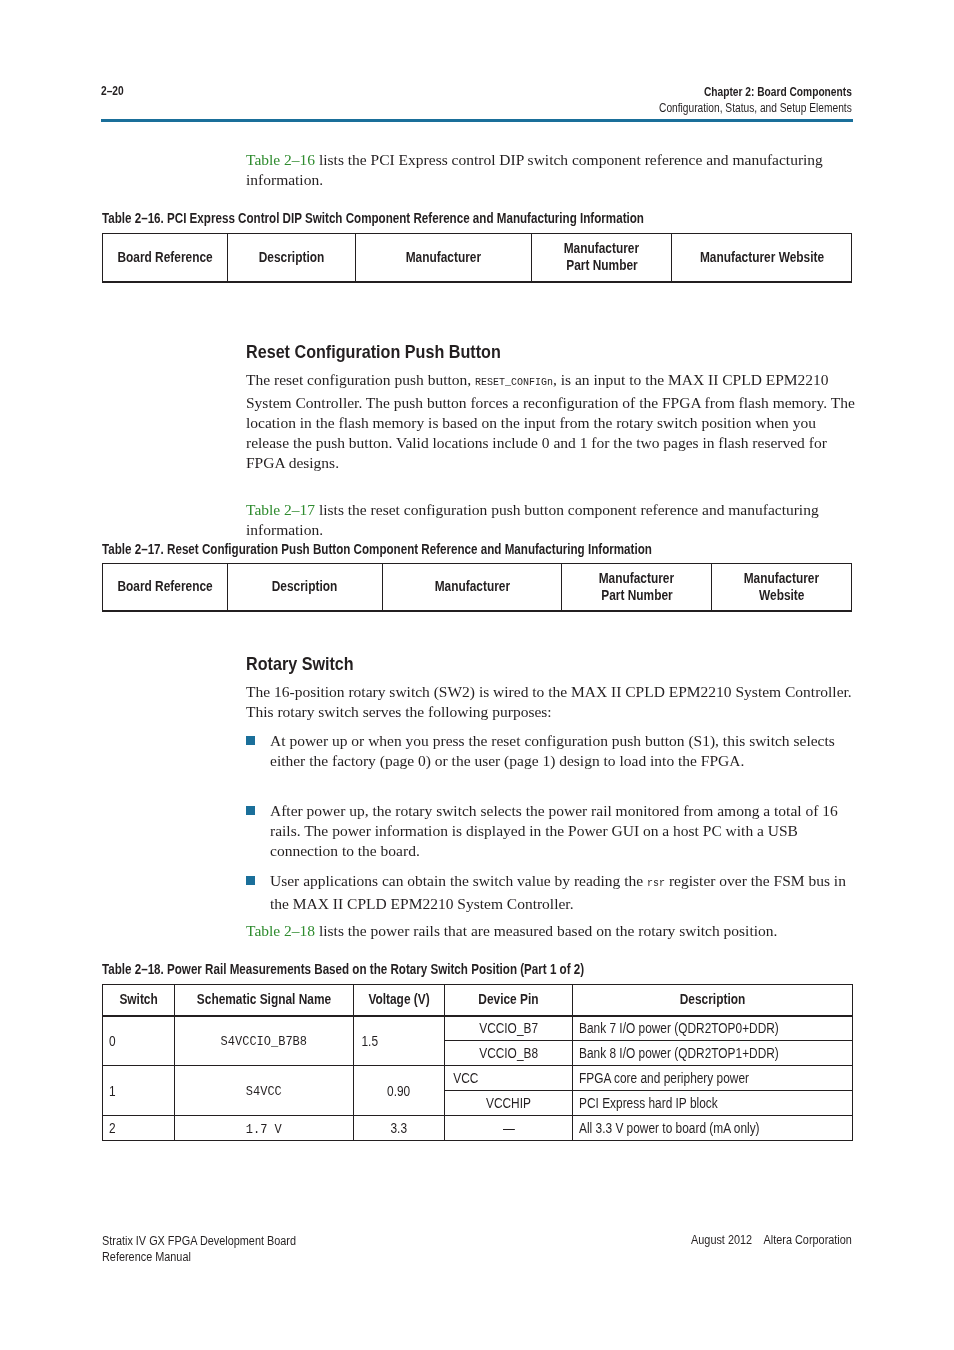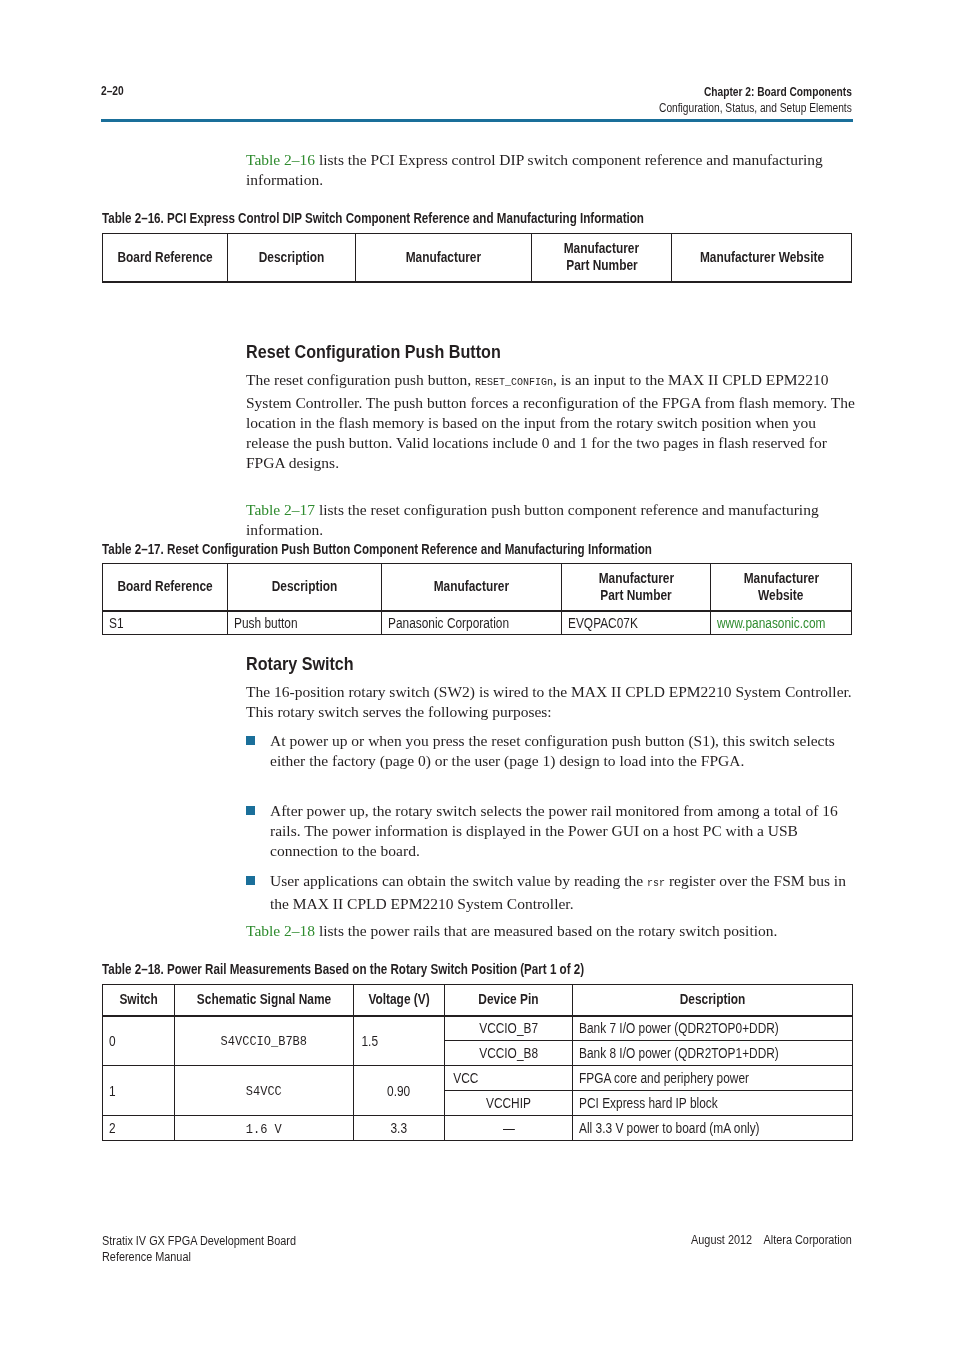--- a/index.html
+++ b/index.html
@@ -92,27 +92,20 @@
       <col style="width:140px">
   </colgroup>
   <tbody>
       <tr class="head-row" style="height:47px;">
     <th><span class="cond">Board Reference</span></th>
     <th><span class="cond">Description</span></th>
     <th><span class="cond">Manufacturer</span></th>
     <th><span class="cond">Manufacturer</span><br><span class="cond">Part Number</span></th>
     <th><span class="cond">Manufacturer</span><br><span class="cond">Website</span></th>
   </tr>
-  <tr style="height:24px;">
-    <td><span class="cond-l">S1</span></td>
-    <td><span class="cond-l">Push button</span></td>
-    <td><span class="cond-l">Panasonic Corporation</span></td>
-    <td><span class="cond-l">EVQPAC07K</span></td>
-    <td><span class="cond-l link">www.panasonic.com</span></td>
-  </tr>
 </tbody>
   </table>
 
 <div class="h2 sans" style="top:653px;">Rotary Switch</div>
 <div class="para serif" style="top:682px;">The 16-position rotary switch (SW2) is wired to the MAX II CPLD EPM2210 System Controller. This rotary switch serves the following purposes:</div>
 
 <div class="bullets serif" style="top:731px;">
   <div class="bullet" style="top:0px;">
     <span class="sq"></span>
     <span class="txt">At power up or when you press the reset configuration push button (S1), this switch selects either the factory (page 0) or the user (page 1) design to load into the FPGA.</span>
@@ -169,21 +162,21 @@
     <td style="text-align:left;"><span class="cond">VCC</span></td>
     <td><span class="cond-l">FPGA core and periphery power</span></td>
   </tr>
   <tr style="height:25px;">
     <td style="text-align:center;"><span class="cond">VCCHIP</span></td>
     <td><span class="cond-l">PCI Express hard IP block</span></td>
   </tr>
 
   <tr style="height:25px;">
     <td><span class="cond-l">2</span></td>
-    <td style="text-align:center;"><span class="mono" style="font-size:12px;">1.6 V</span></td>
+    <td style="text-align:center;"><span class="mono" style="font-size:12px;">1.7 V</span></td>
     <td style="text-align:center;"><span class="cond">3.3</span></td>
     <td style="text-align:center;"><span class="cond">—</span></td>
     <td><span class="cond-l">All 3.3 V power to board (mA only)</span></td>
   </tr>
 </tbody>
   </table>
 
 <div class="ftr-left sans">
   <span>Stratix IV GX FPGA Development Board</span>
   <span>Reference Manual</span>

